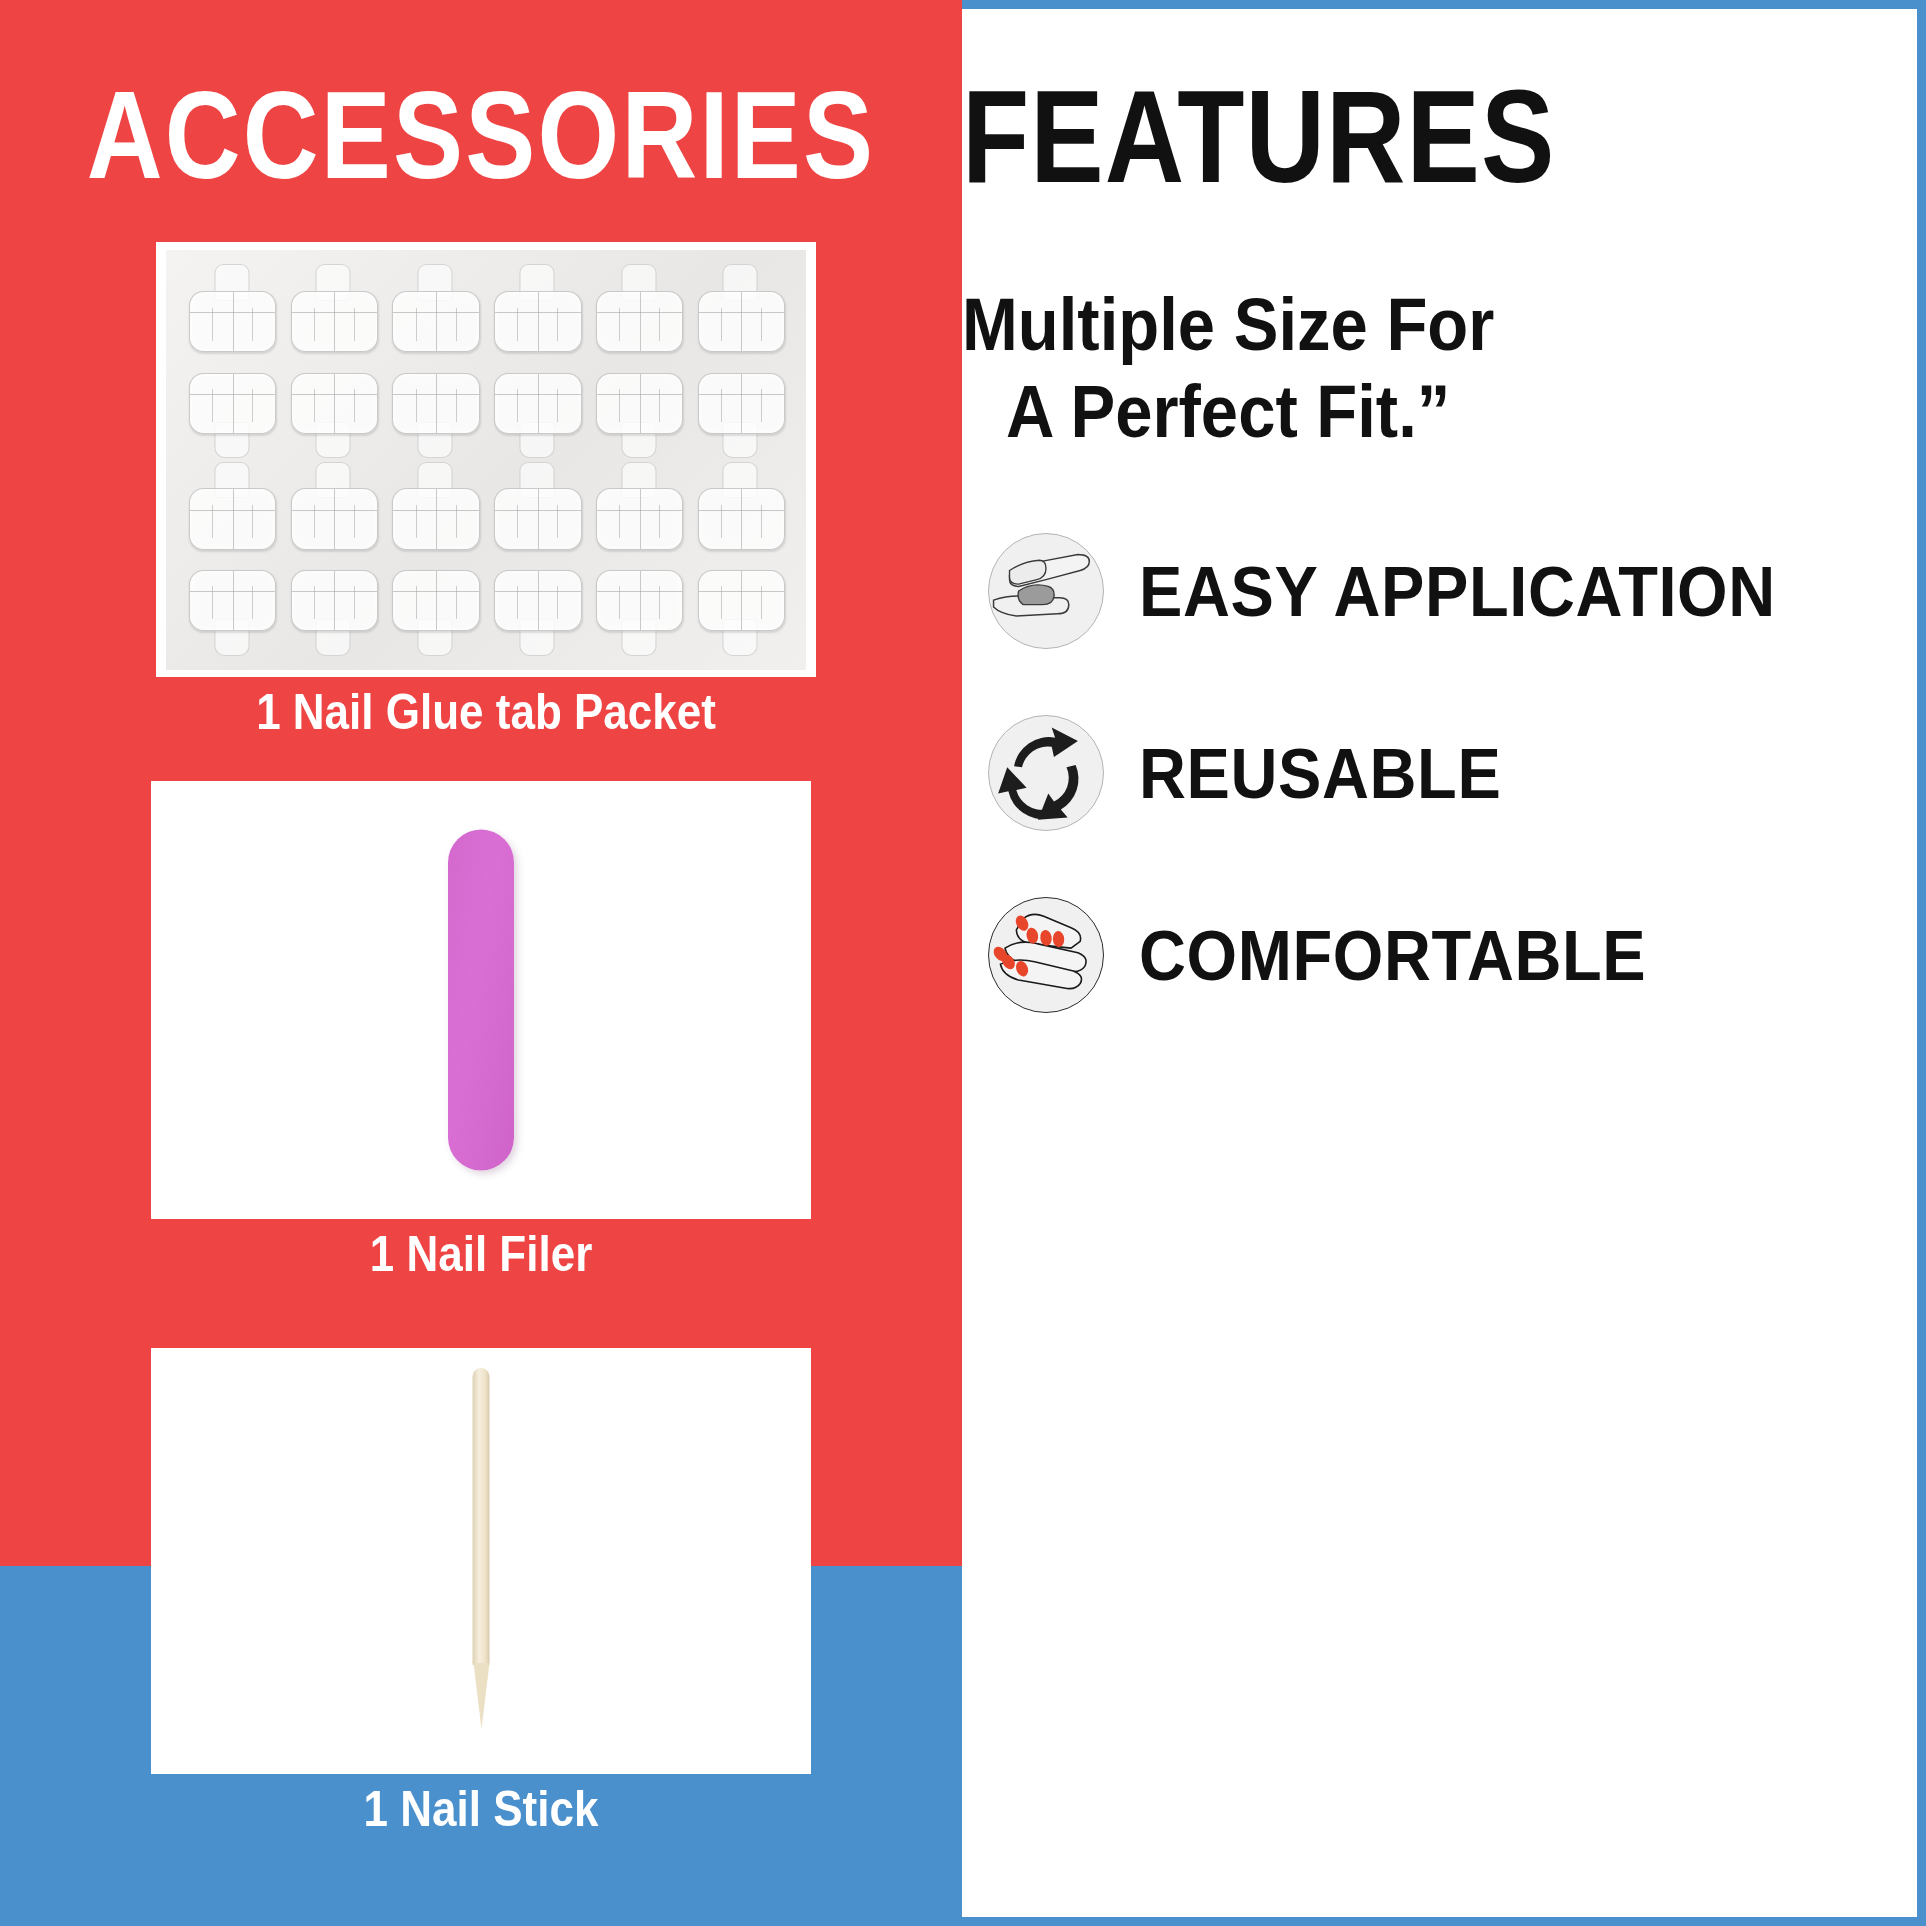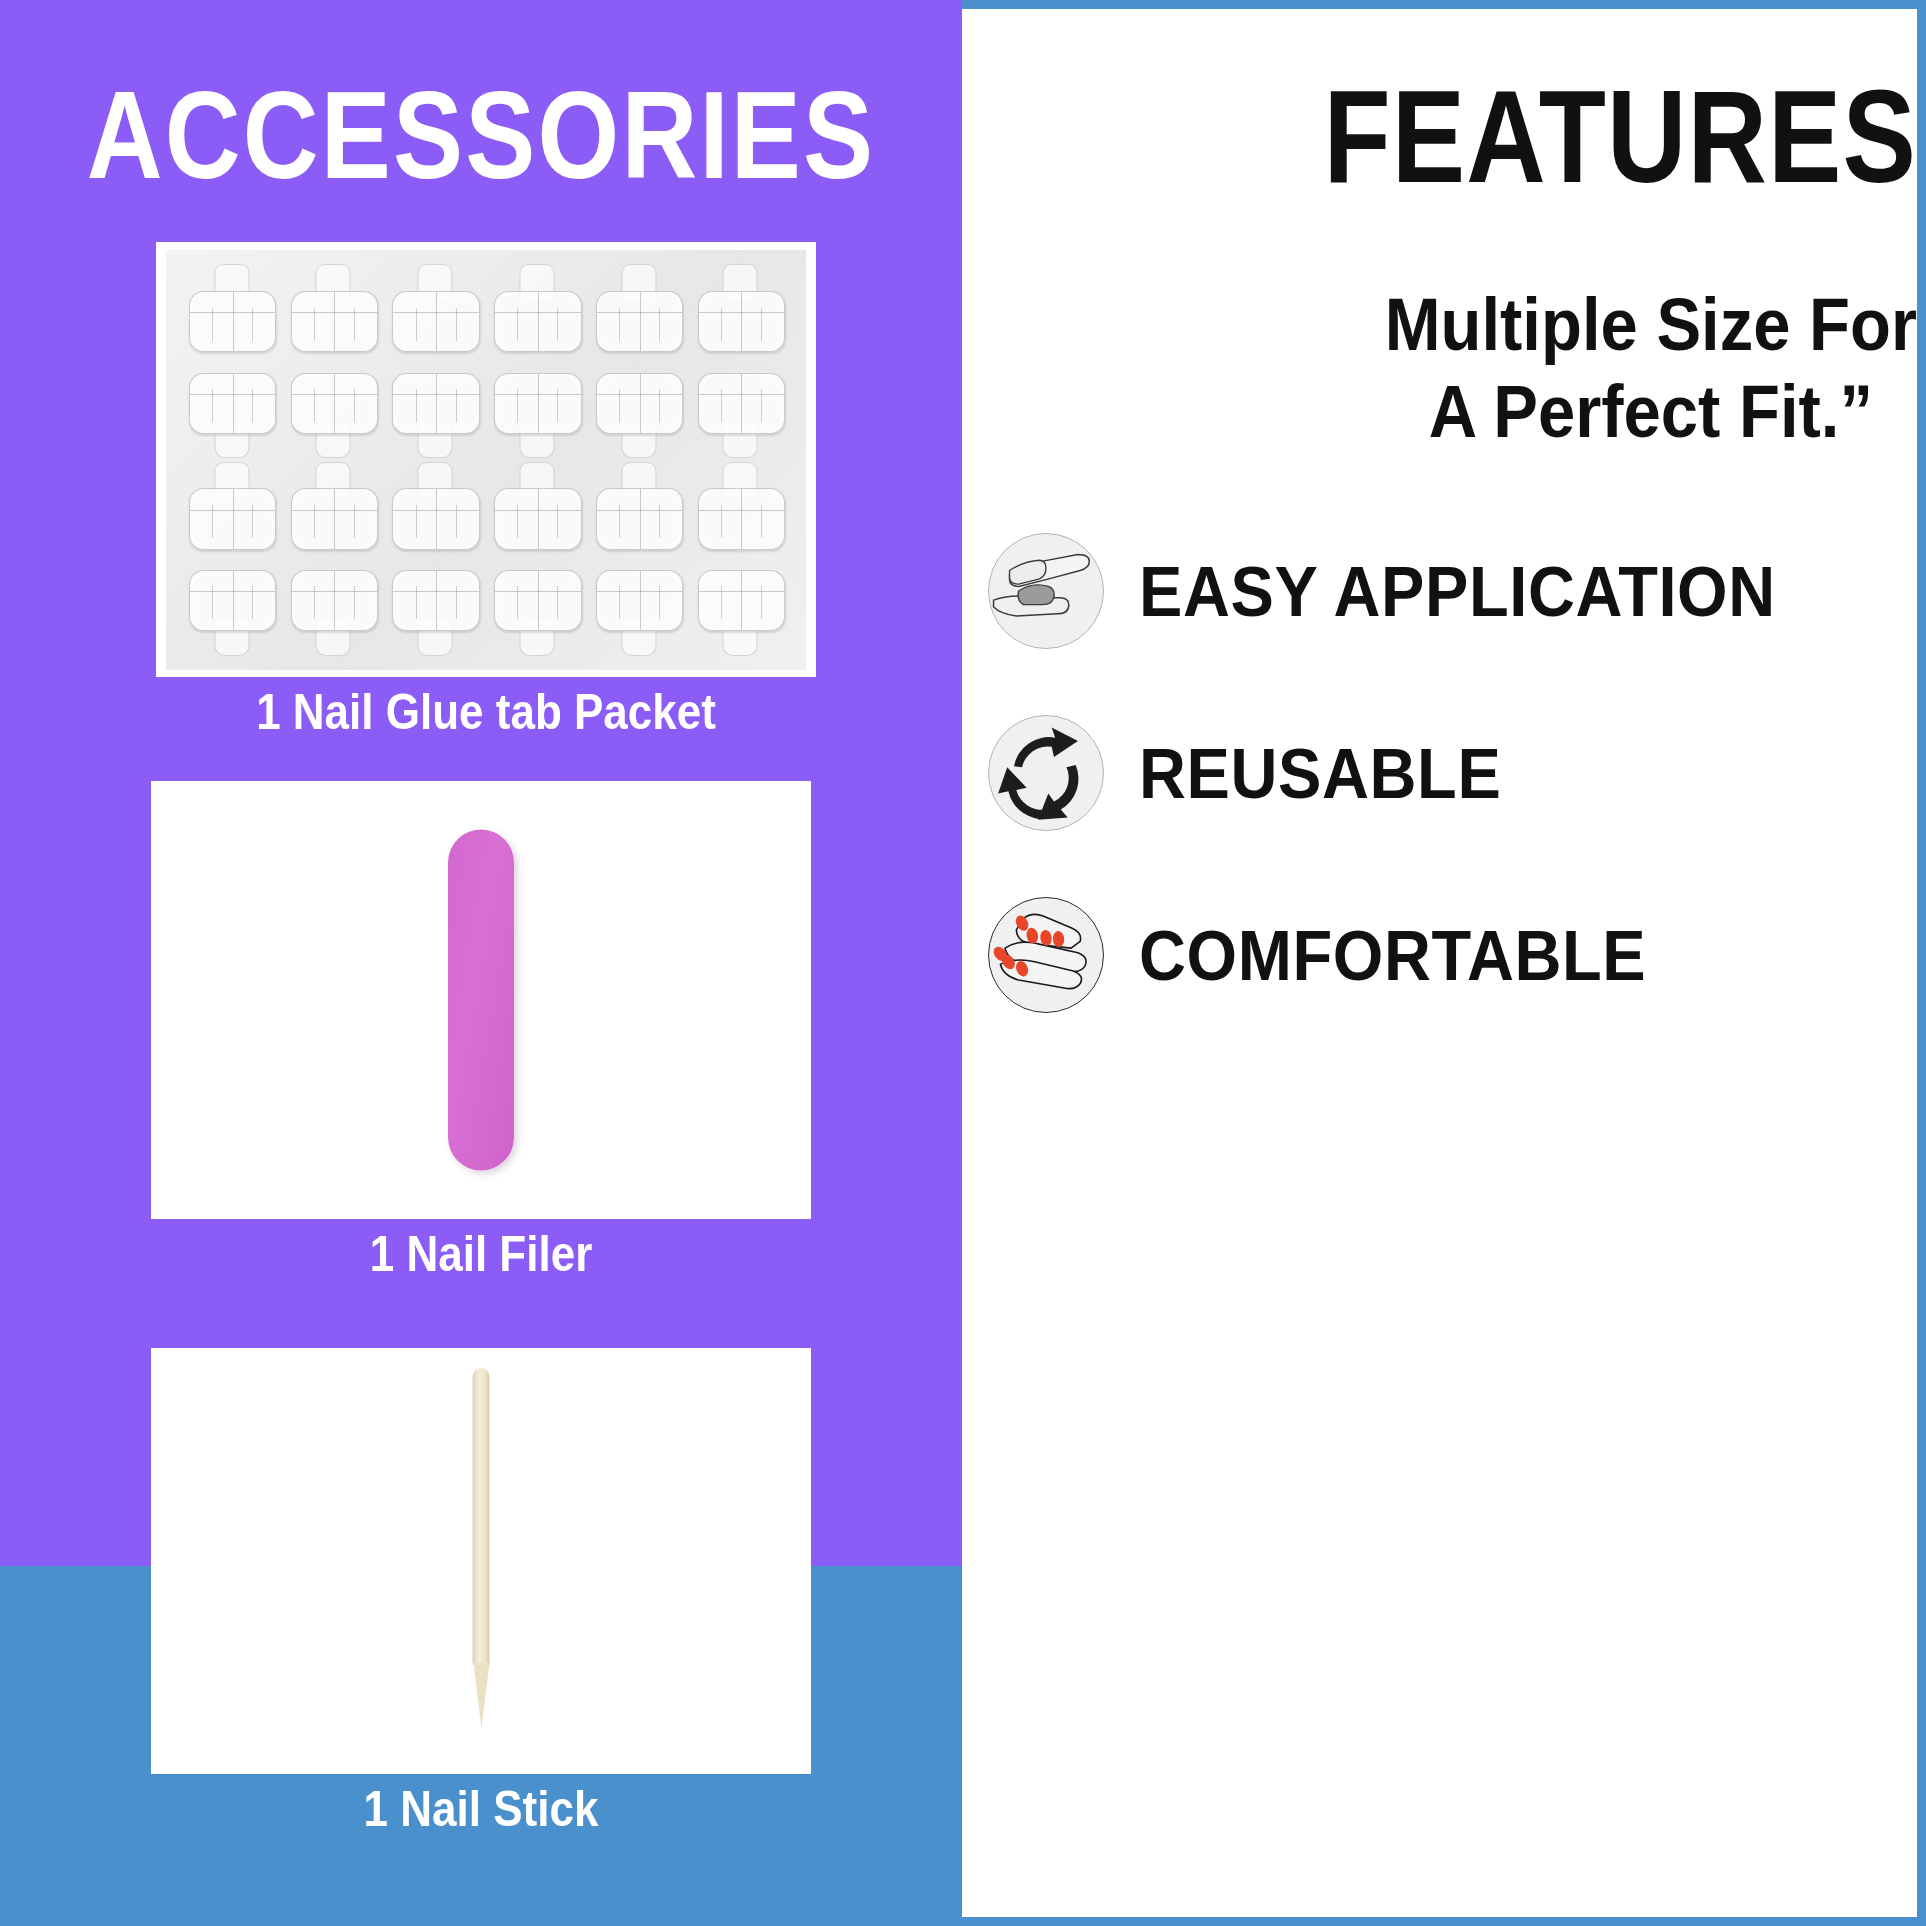--- a/index.html
+++ b/index.html
@@ -12,21 +12,21 @@
   .board{
     position:absolute;inset:0;
     display:flex;
     background:#4a90cc;
   }
 
   
   .left-panel{
     width:962px;height:1566px;
     position:relative;
-    background:#8b5cf6;
+    background:#ef4444;
     box-sizing:border-box;
     display:flex;flex-direction:column;
     align-items:center;
   }
   .acc-title{
     color:#ffffff;
     font-size:105px;
     font-weight:bold;
     letter-spacing:2.2px;
     margin-top:73px;
@@ -143,21 +143,21 @@
   .right-panel{
     flex:1;height:1926px;
     box-sizing:border-box;
     padding:9px 9px 9px 0;
     display:flex;
   }
   .white-card{
     flex:1;background:#ffffff;
     position:relative;
     display:flex;flex-direction:column;
-    align-items:flex-end;
+    align-items:flex-start;
   }
   .feat-title{
     color:#111111;
     font-size:110px;
     font-weight:bold;
     letter-spacing:1.1px;
     margin-top:61px;
     transform:scaleY(1.2);
     transform-origin:center top;
     line-height:1;

